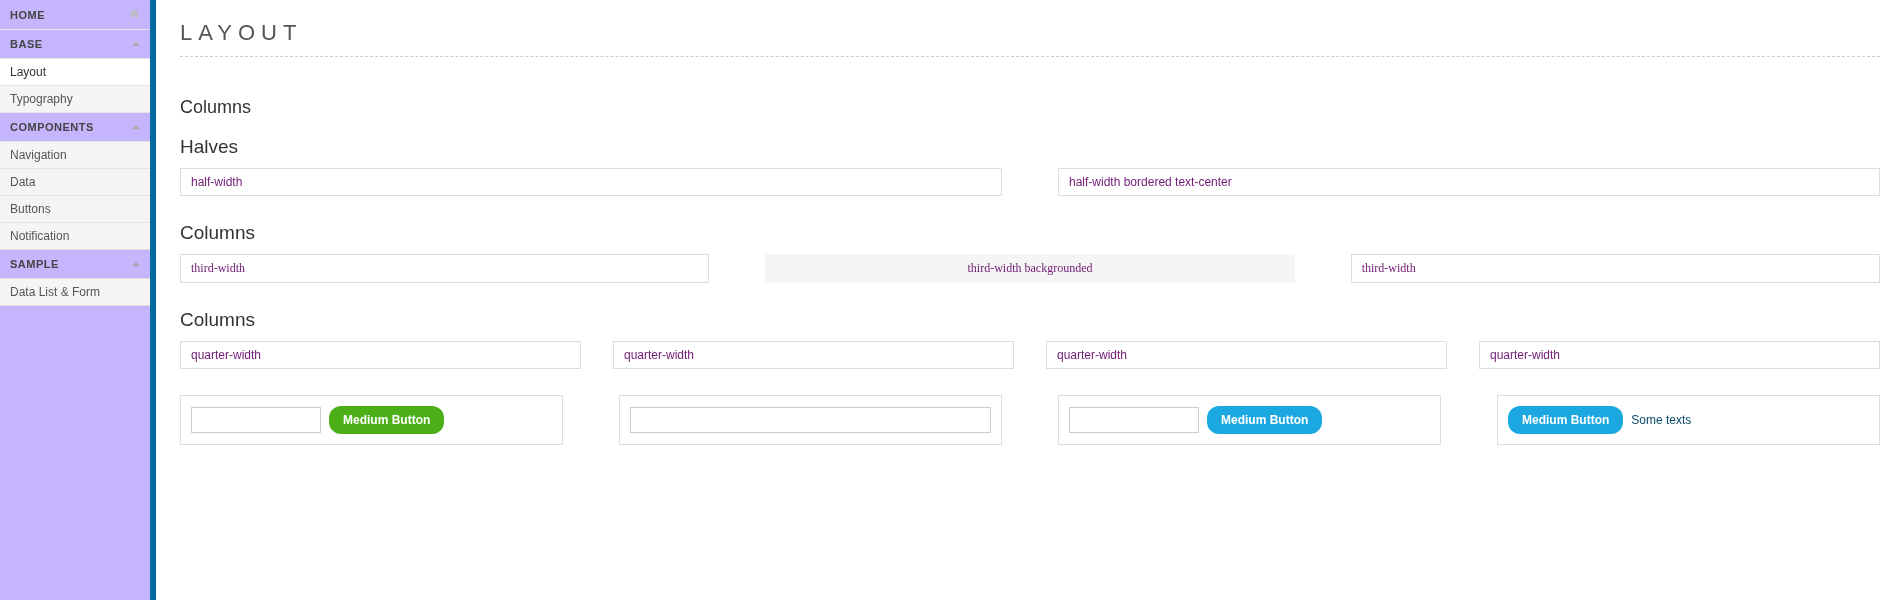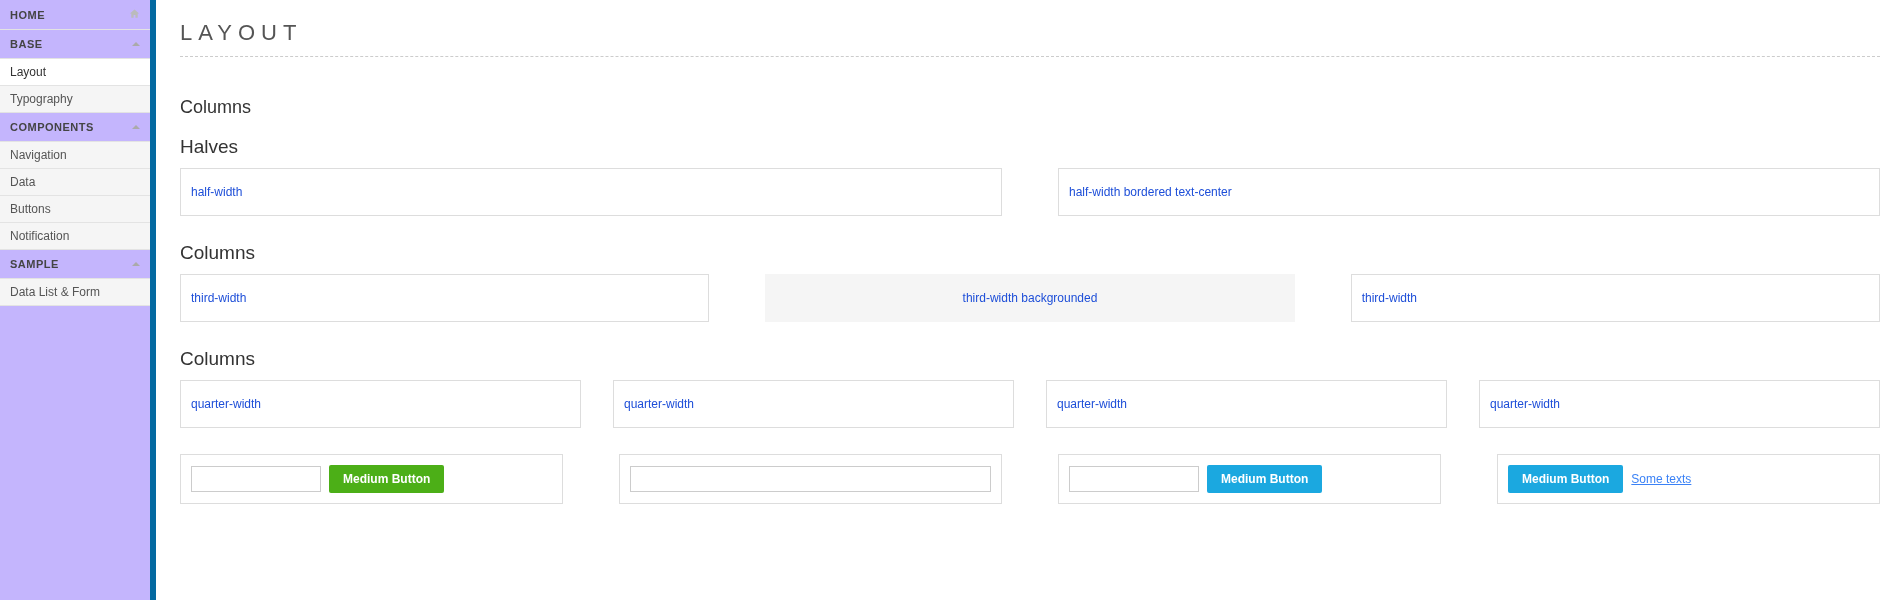--- a/index.html
+++ b/index.html
@@ -78,33 +78,33 @@
     margin-bottom: 10px;
   }
   .row {
     display: flex;
     margin-bottom: 26px;
     gap: 56px;
   }
   .row.quarters { gap: 32px; }
   .cell {
     border: 1px solid #ddd;
-    padding: 16px 10px;
-    font-size: 12px;
-    color: #1d4ed8;
+    padding: 6px 10px;
+    font-size: 12px;
+    color: #701a75;
     background: #fff;
   }
   .cell.bg {
     background: #f5f5f5;
     border: 1px solid #f5f5f5;
     text-align: center;
   }
   .cell.center { text-align: left; }
   .half { flex: 1; }
-  .third { flex: 1; }
+  .third { flex: 1; font-family: Liberation Serif, serif; }
   .quarter { flex: 1; }
 
   .splats-row {
     display: flex;
     gap: 56px;
     margin-bottom: 26px;
   }
   .splat-cell {
     flex: 1;
     border: 1px solid #ddd;
@@ -122,30 +122,29 @@
   }
   .splat-input.narrow { width: 130px; }
   .splat-input.wide { flex: 1; }
   .btn {
     border: none;
     color: #fff;
     font-size: 12px;
     font-weight: 700;
     padding: 7px 14px;
     cursor: pointer;
-    border-radius: 2px;
+    border-radius: 12px;
     white-space: nowrap;
   }
   .btn-green { background: #4caf17; }
   .btn-blue  { background: #1ba8e0; }
   .splat-text {
     font-size: 12px;
-    color: #3b82f6;
+    color: #0c4a6e;
     white-space: nowrap;
-    text-decoration: underline;
   }
 </style>
 </head>
 <body>
 
 <div class="container">
 
   <nav class="sidebar">
 
     <div class="side-section-header">

